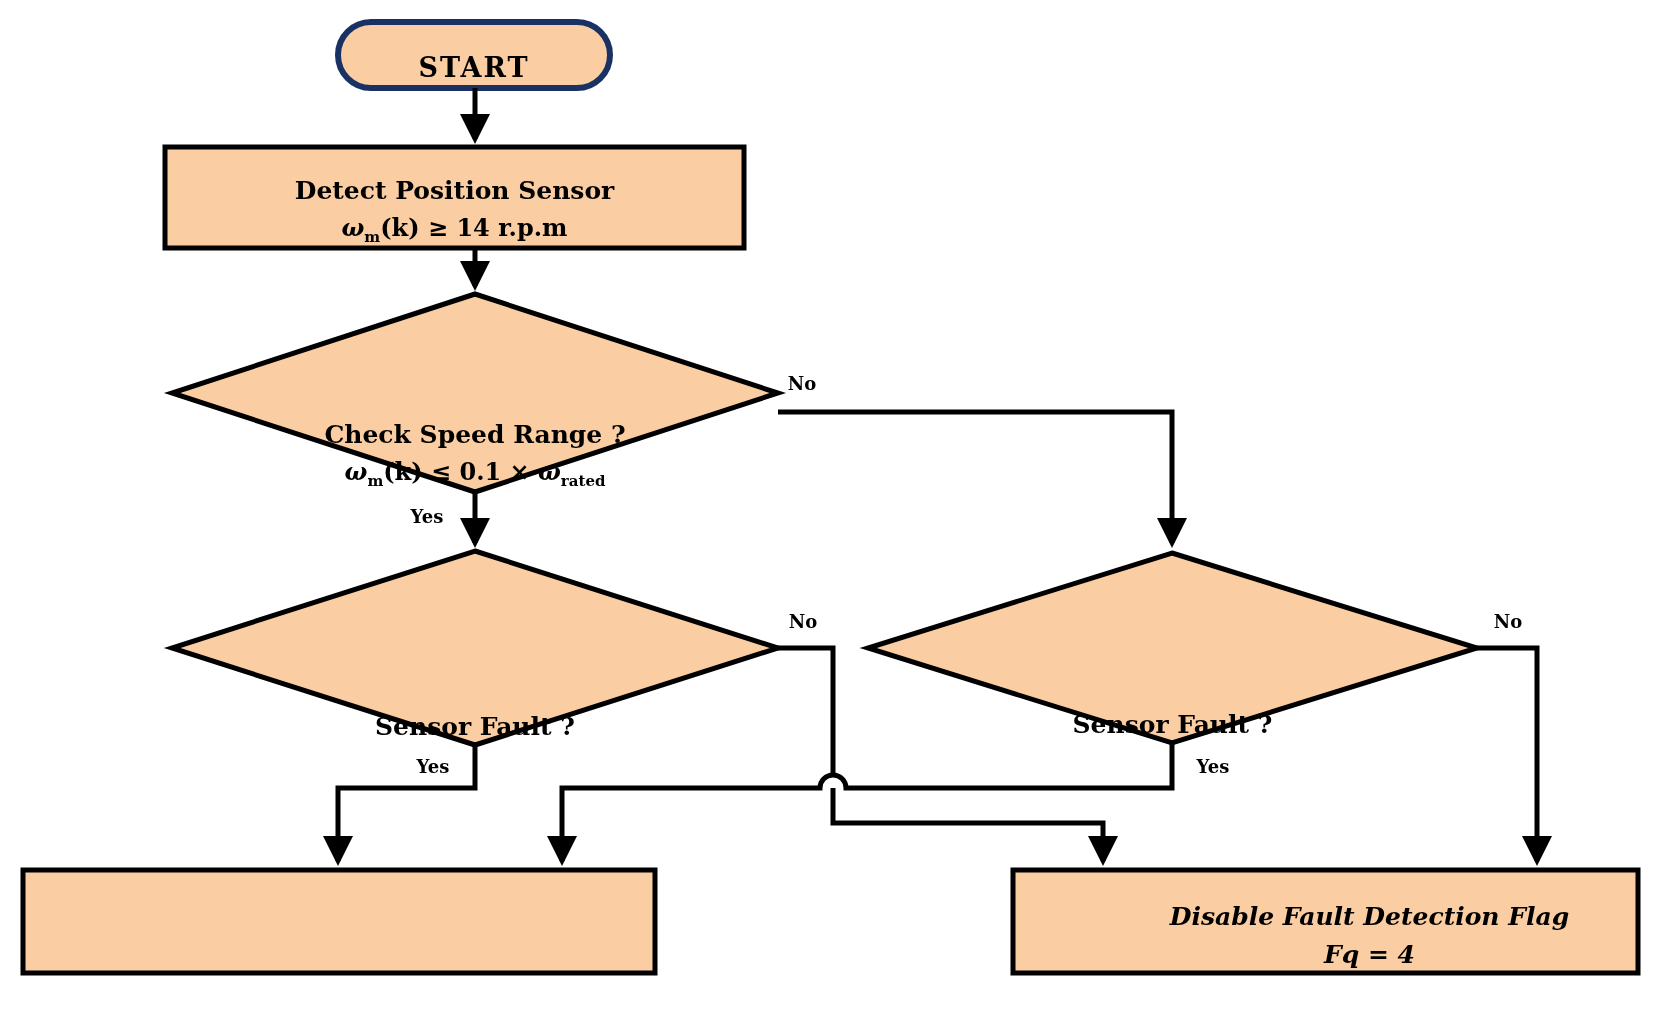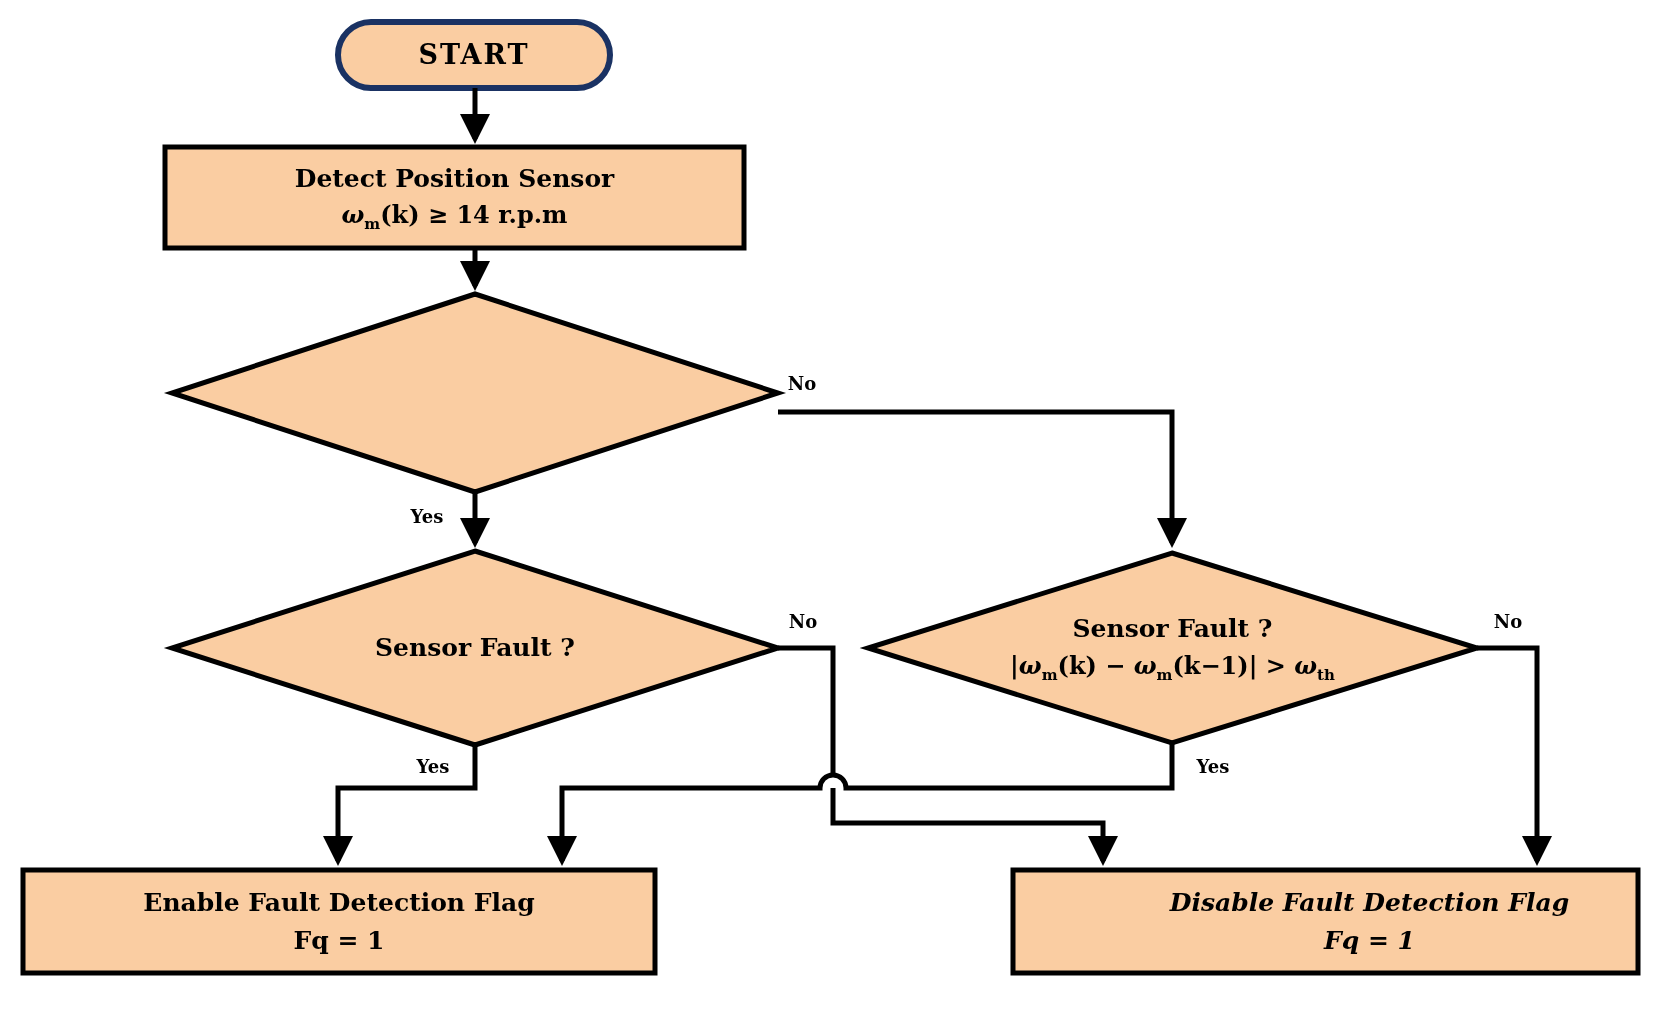--- a/index.html
+++ b/index.html
@@ -7,21 +7,21 @@
     position:relative;width:1665px;height:1012px;background:var(--bg,#fff);
     font-family:"DejaVu Serif","Liberation Serif",serif;font-weight:700;color:var(--text,#000);
     overflow:hidden;
   }
   svg.wires{position:absolute;left:0;top:0;width:1665px;height:1012px;}
   .shape{fill:var(--fill,#facda2);stroke:#000;stroke-width:5;}
   .start-shape{fill:var(--fill,#facda2);stroke:var(--startBorder,#1a3263);stroke-width:6;}
   .edge{fill:none;stroke:#000;stroke-width:5;}
   .bridge-mask{fill:#fff;stroke:none;}
   .node-text{
-    position:absolute;display:flex;flex-direction:column;align-items:center;justify-content:center;
+    position:absolute;display:flex;flex-direction:column;align-items:center;justify-content:flex-end;
     text-align:center;line-height:1.5;pointer-events:none;
   }
   .title{font-size:25px;}
   .formula{font-size:24px;white-space:nowrap;}
   .formula .om{font-style:italic;font-family:"DejaVu Serif","Liberation Serif",serif;}
   .formula sub{font-size:15px;font-weight:700;}
   .line2{font-size:25px;}
   .start-label{font-size:27px;letter-spacing:2px;}
   .edge-label{
     position:absolute;transform:translate(-50%,-50%);font-size:18px;white-space:nowrap;
@@ -60,38 +60,37 @@
 
   <div class="node-text" style="left:338px;top:22px;width:272px;height:66px;">
     <span class="start-label">START</span>
   </div>
 
   <div class="node-text" style="left:165px;top:147px;width:579px;height:101px;">
     <span class="title">Detect Position Sensor</span>
     <span class="formula"><span class="om">ω</span><sub>m</sub><span>(k) ≥ 14 r.p.m</span></span>
   </div>
 
+  <div class="node-text" style="left:172px;top:294px;width:606px;height:198px;">
+    <span class="title">Check Speed Range ?</span>
+    <span class="formula"><span class="om">ω</span><sub>m</sub><span>(k) ≤ 0.1 × </span><span class="om">ω</span><sub>rated</sub></span>
+  </div>
 
   <div class="node-text" style="left:172px;top:551px;width:606px;height:194px;">
     <span class="title">Sensor Fault ?</span>
   </div>
 
   <div class="node-text" style="left:868px;top:553px;width:609px;height:190px;">
     <span class="title">Sensor Fault ?</span>
-    <span class="formula"><span>|</span><span class="om">ω</span><sub>m</sub><span>(k) − </span><span class="om">ω</span><sub>m</sub><span>(k−1)| &gt; </span><span class="om">ω</span><sub>th</sub></span>
   </div>
 
-  <div class="node-text" style="left:23px;top:870px;width:632px;height:103px;">
-    <span class="title">Enable Fault Detection Flag</span>
-    <span class="line2">Fq = 1</span>
-  </div>
 
   <div class="node-text" style="left:1057px;top:870px;width:625px;height:103px;font-style:italic;">
     <span class="title">Disable Fault Detection Flag</span>
-    <span class="line2">Fq = 1</span>
+    <span class="line2">Fq = 4</span>
   </div>
 
   <div class="edge-label" style="left:802px;top:383px;">No</div>
   <div class="edge-label" style="left:427px;top:516px;">Yes</div>
   <div class="edge-label" style="left:803px;top:621px;">No</div>
   <div class="edge-label" style="left:433px;top:766px;">Yes</div>
   <div class="edge-label" style="left:1508px;top:621px;">No</div>
   <div class="edge-label" style="left:1213px;top:766px;">Yes</div>
 
 </div>

